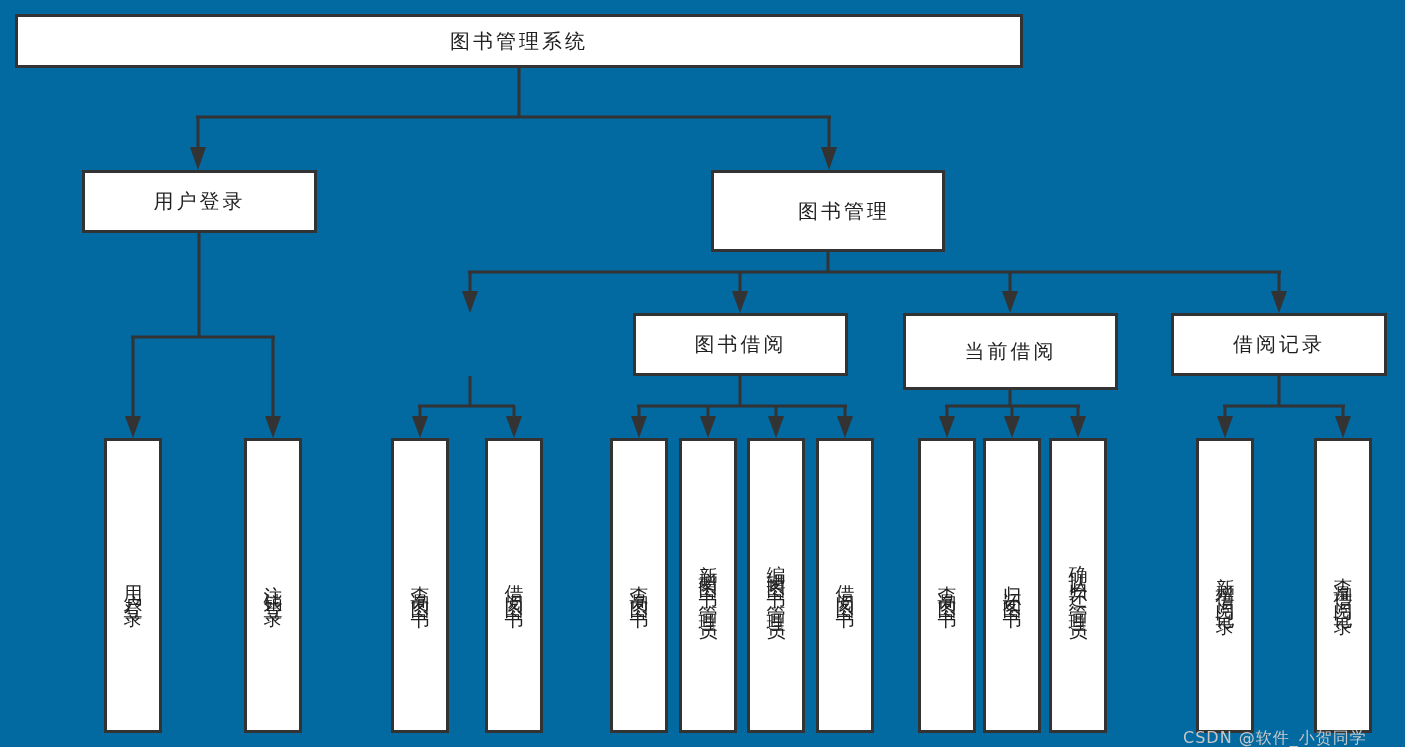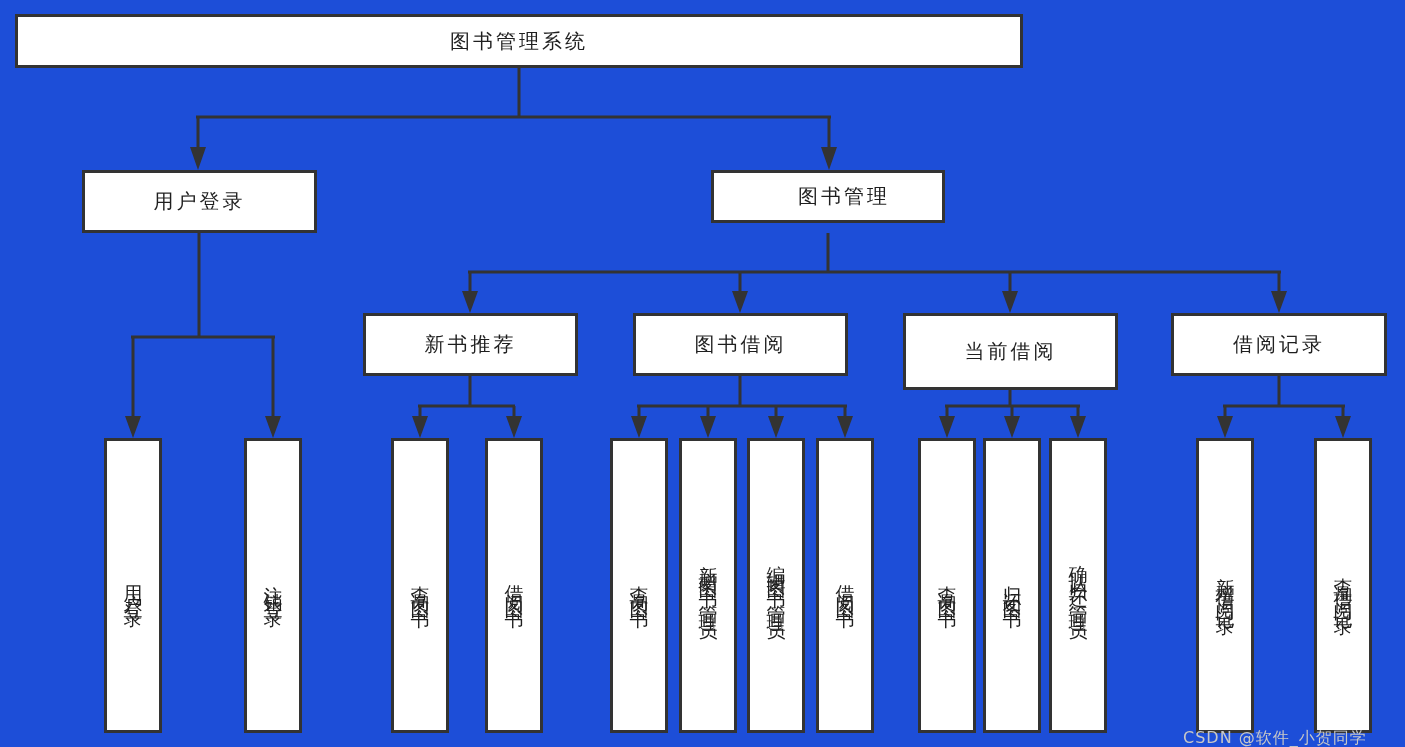--- a/index.html
+++ b/index.html
@@ -1,20 +1,20 @@
 <!DOCTYPE html>
 <html><head>
 <meta charset="utf-8">
 <style>
   html, body { margin: 0; padding: 0; background: #ffffff; }
   .stage {
     position: relative;
     width: 1405px;
     height: 747px;
-    background: #1d4ed8;
+    background: #0369a1;
     overflow: hidden;
     font-family: "DejaVu Sans", "Liberation Sans", sans-serif;
   }
   .connectors {
     position: absolute;
     left: 0; top: 0;
     width: 1405px; height: 747px;
     pointer-events: none;
   }
   .box {
@@ -117,27 +117,24 @@
     </g>
   </svg>
 
   <div class="box hbox" style="left:15px; top:14px; width:1008px; height:54px;">
     <span>图书管理系统</span>
   </div>
 
   <div class="box hbox" style="left:82px; top:170px; width:235px; height:63px;">
     <span>用户登录</span>
   </div>
-  <div class="box hbox" style="left:711px; top:170px; width:234px; height:53px;padding-left:32px;">
+  <div class="box hbox" style="left:711px; top:170px; width:234px; height:82px;padding-left:32px;">
     <span>图书管理</span>
   </div>
 
-  <div class="box hbox" style="left:363px; top:313px; width:215px; height:63px;">
-    <span>新书推荐</span>
-  </div>
   <div class="box hbox" style="left:633px; top:313px; width:215px; height:63px;text-align:right;">
     <span>图书借阅</span>
   </div>
   <div class="box hbox" style="left:903px; top:313px; width:215px; height:77px;">
     <span>当前借阅</span>
   </div>
   <div class="box hbox" style="left:1171px; top:313px; width:216px; height:63px;">
     <span>借阅记录</span>
   </div>
 

